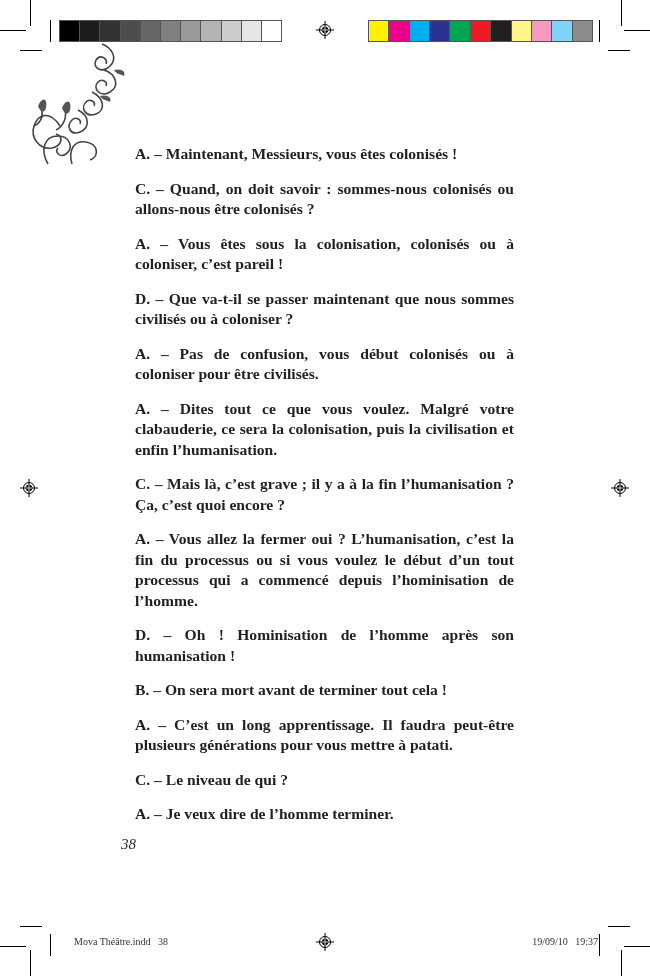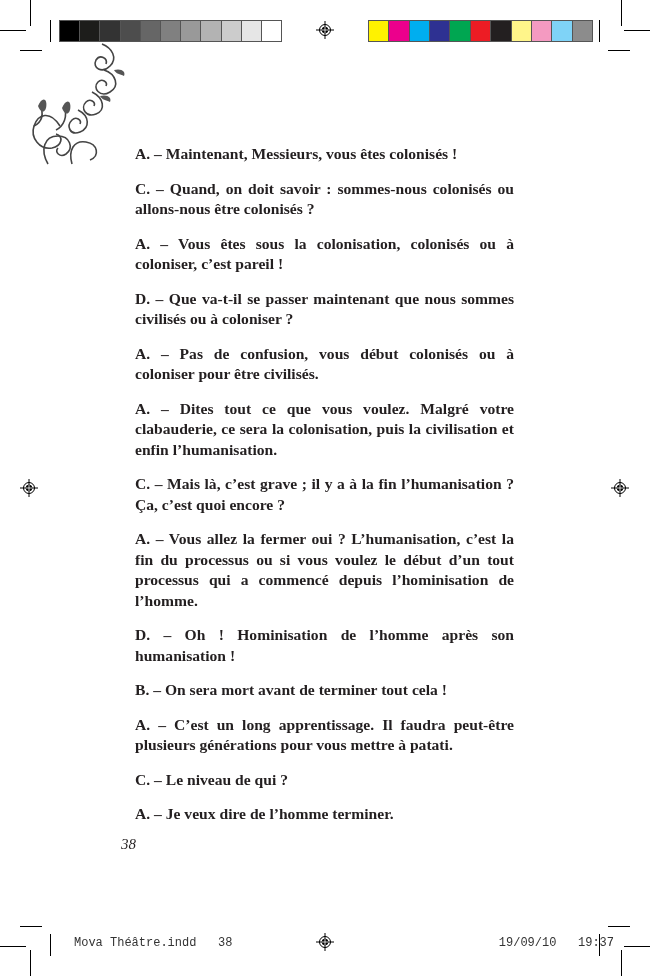--- a/index.html
+++ b/index.html
@@ -6,21 +6,21 @@
   body { width: 650px; height: 976px; position: relative; overflow: hidden; font-family: "Liberation Serif", serif; color: #231f20; }
   .crop { position: absolute; background: #000; }
   .bar { position: absolute; top: 20px; height: 22px; display: flex; border: 1px solid #555; box-sizing: border-box; background:#555; }
   .bar .sw { flex: 1; border-right: 1px solid #555; }
   .bar .sw:last-child { border-right: none; }
   .reg { position: absolute; width: 18px; height: 18px; }
   .ornament { position: absolute; left: 30px; top: 40px; width: 110px; height: 125px; }
   .text-block { position: absolute; left: 121px; top: 130px; width: 407px; font-size: 15.6px; line-height: 20.5px; text-align: justify; }
   .text-block p { margin: 14px; font-weight: bold; }
   .page-number { position: absolute; left: 121px; top: 808px; font-size: 15px; font-style: italic; margin-top: 28px; }
-  .slug { position: absolute; top: 936px; font-family: Liberation Mono, monospace; font-size: 12px; color: #333; padding-left: 12px; }
+  .slug { position: absolute; top: 936px; font-family: Liberation Serif, serif; font-size: 10px; color: #333; padding-left: 12px; }
 </style>
 </head>
 <body>
 
 <div class="crop" style="left:30px;top:0;width:1px;height:26px;"></div>
 <div class="crop" style="left:0;top:30px;width:26px;height:1px;"></div>
 <div class="crop" style="left:50px;top:20px;width:1px;height:22px;"></div>
 <div class="crop" style="left:20px;top:50px;width:22px;height:1px;"></div>
 
 <div class="crop" style="left:621px;top:0;width:1px;height:26px;"></div>
@@ -130,13 +130,13 @@
     <p>D. – Oh ! Hominisation de l’homme après son humanisation !</p>
     <p>B. – On sera mort avant de terminer tout cela !</p>
     <p>A. – C’est un long apprentissage. Il faudra peut-être plusieurs générations pour vous mettre à patati.</p>
     <p>C. – Le niveau de qui ?</p>
     <p>A. – Je veux dire de l’homme terminer.</p>
   </div>
 
 <div class="page-number">38</div>
 
 <div class="slug" style="left:62px; white-space:pre;">Mova Théâtre.indd   38</div>
-<div class="slug" style="right:36px; white-space:pre;">19/09/10   19:37</div>
+<div class="slug" style="right:52px; white-space:pre;">19/09/10   19:37</div>
 
 </body></html>

